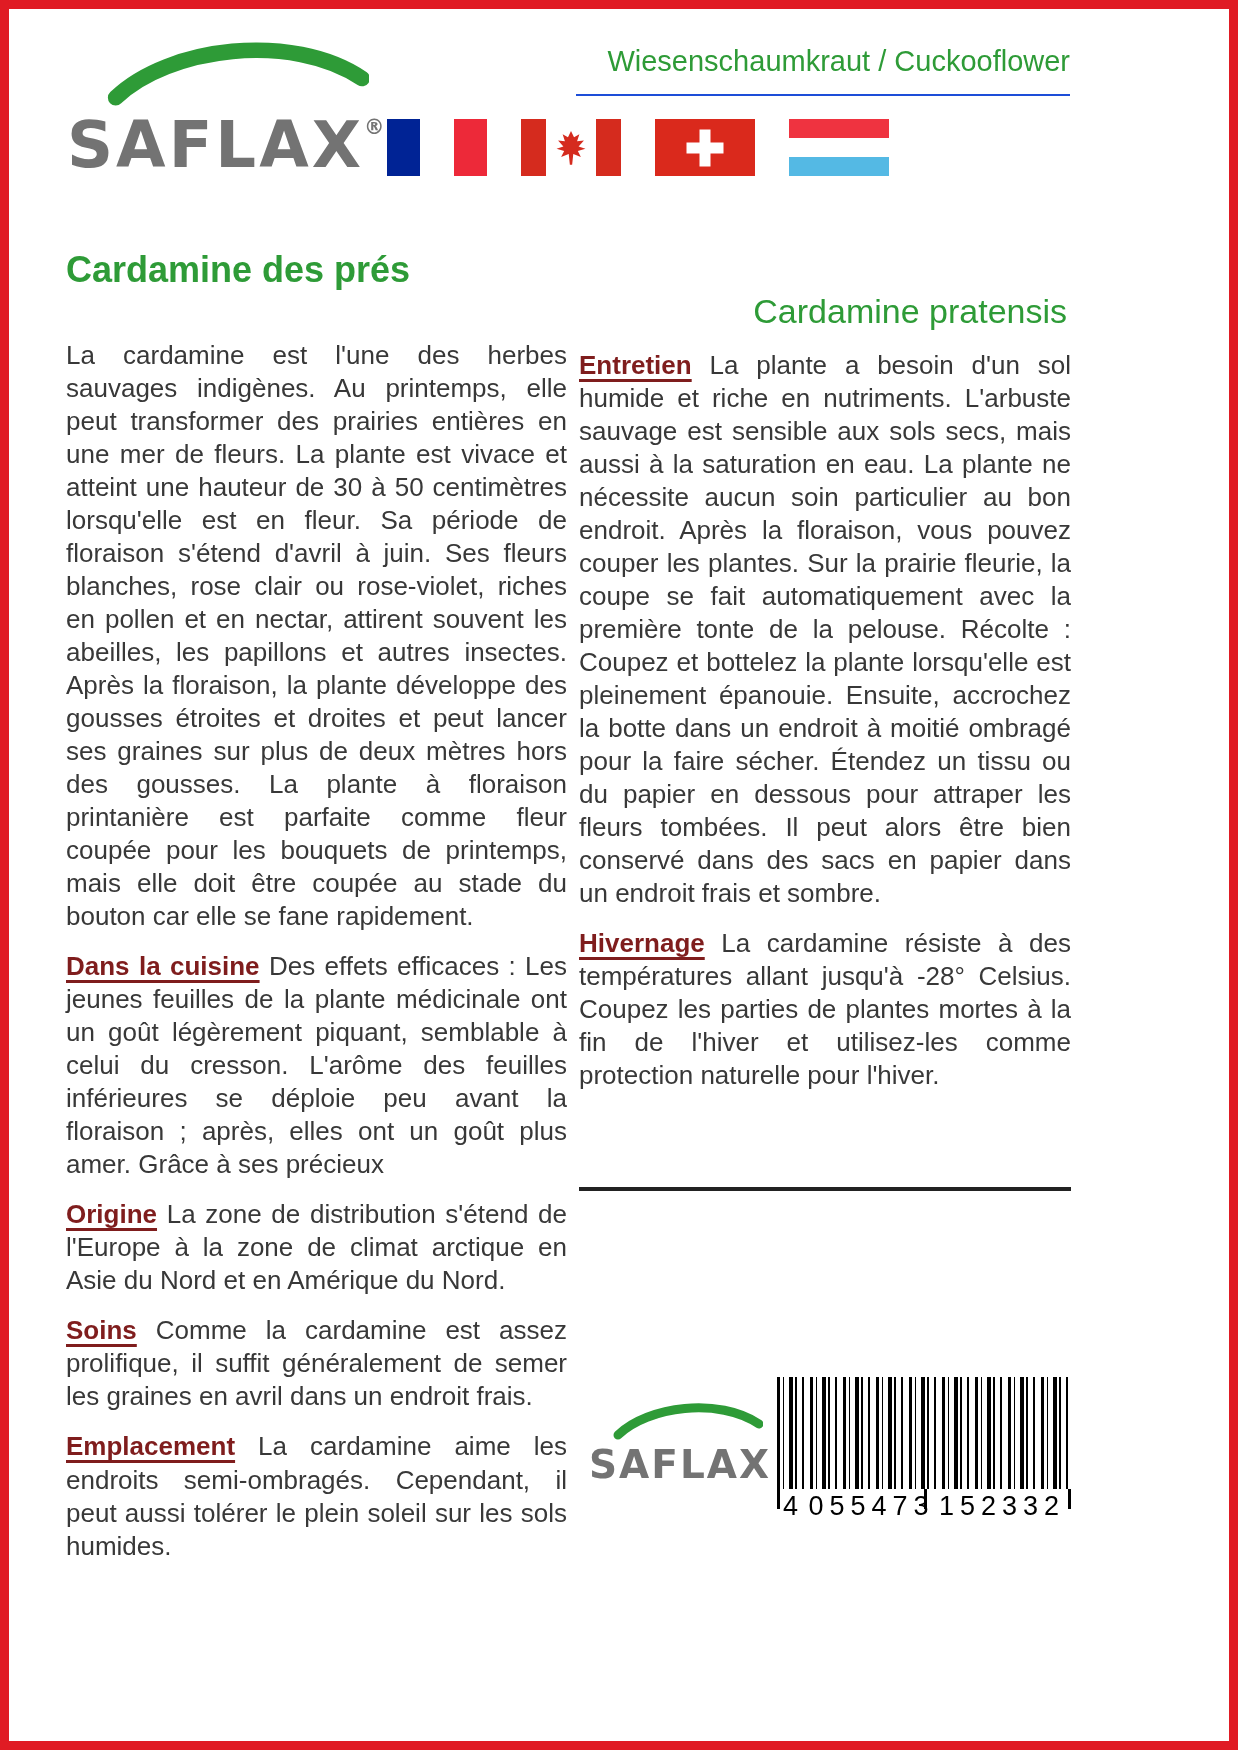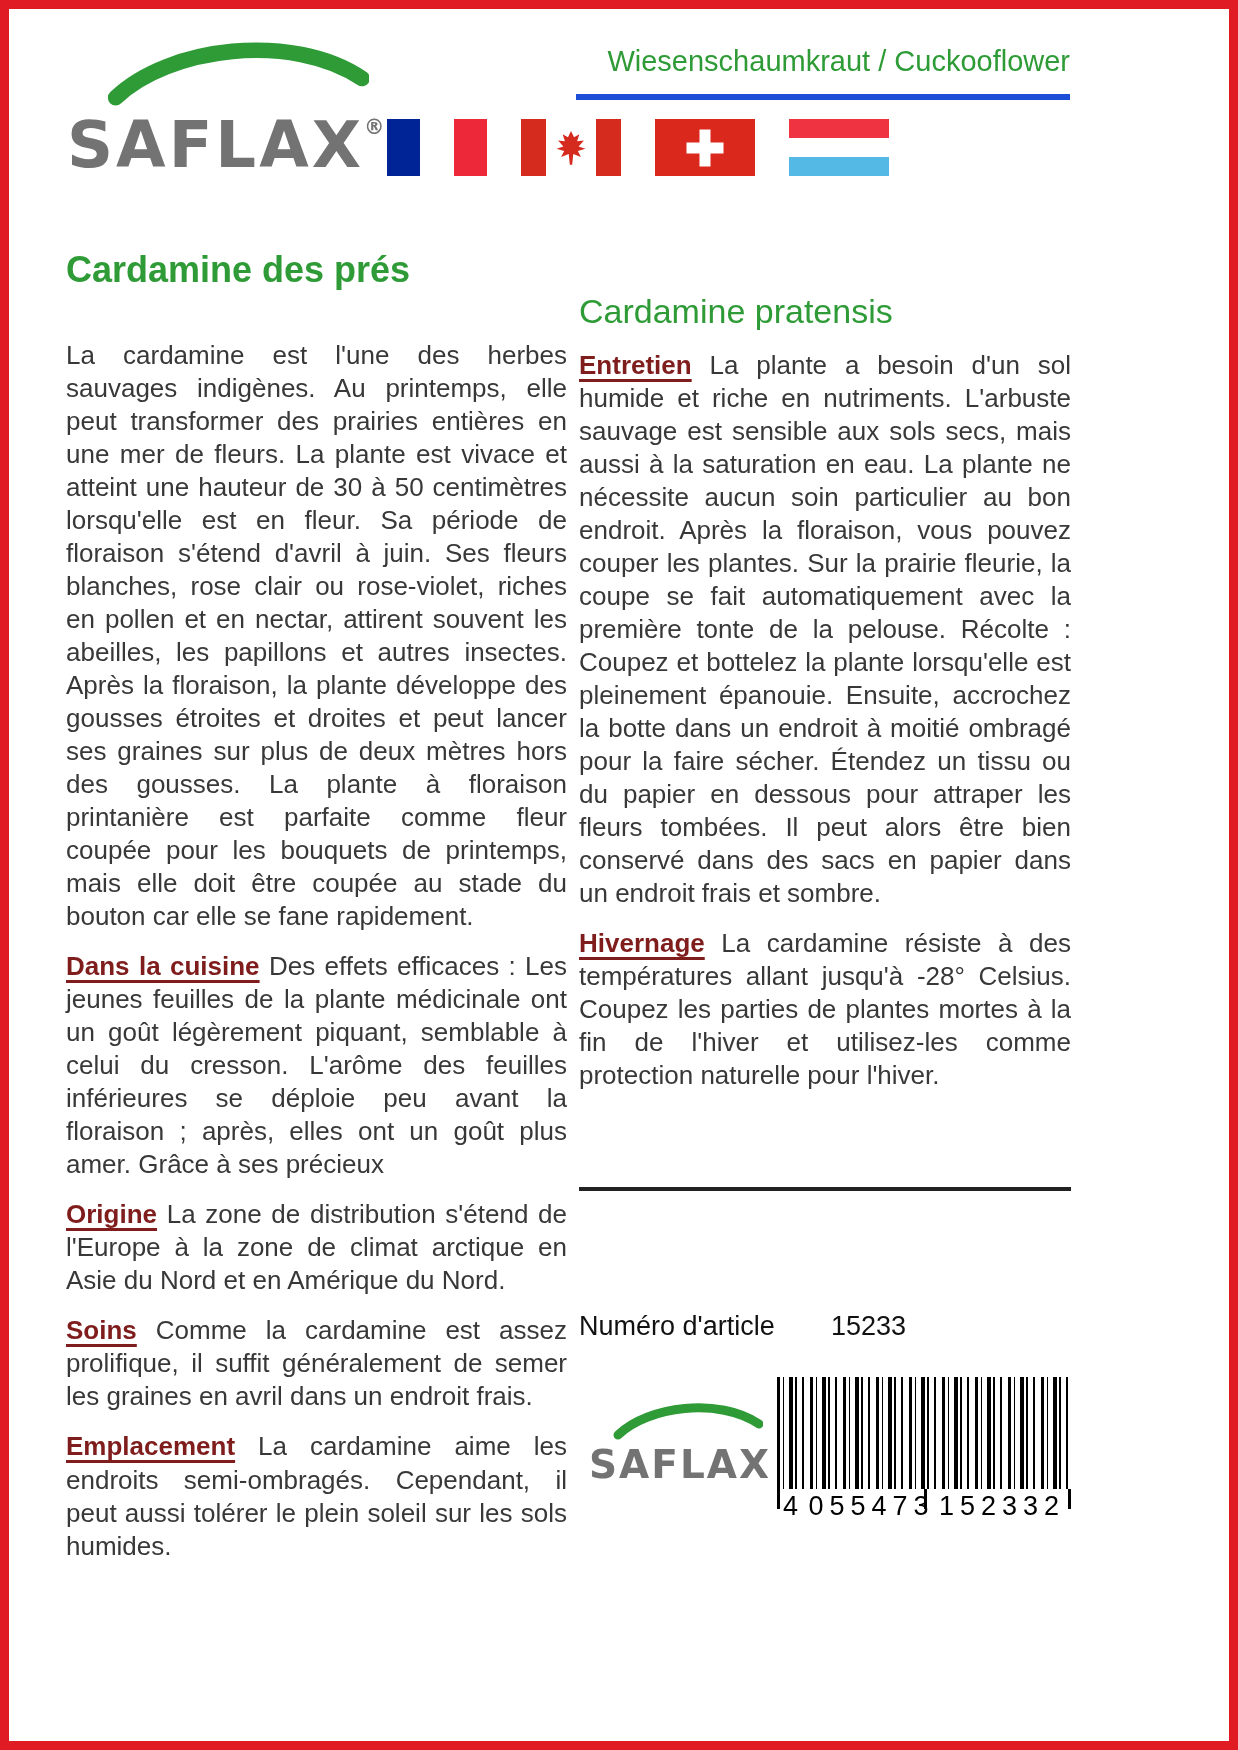--- a/index.html
+++ b/index.html
@@ -16,21 +16,21 @@
 
   
   .header-block {
     position: absolute;
     left: 567px; top: 36px;
     width: 494px;
     text-align: right;
     color: #2e9b37;
     font-size: 29px;
     padding-bottom: 16px;
-    border-bottom: 6px solid #1d4ed8;
+    border-bottom: 2px solid #1d4ed8;
   }
 
   
   .logo { position: absolute; }
   .arc-svg { display: block; }
   .logo-text {
     font-family: "DejaVu Sans", sans-serif;
     font-weight: bold;
     color: #737373;
     line-height: 1;
@@ -66,21 +66,21 @@
   .flag-lux .s3 { background: #54b9e4; }
 
   
   .left-title {
     position: absolute; left: 57px; top: 240px;
     font-size: 36px; font-weight: bold; color: #2e9b37; text-align: right;
   }
   .left-col { position: absolute; left: 57px; top: 330px; width: 501px; }
   .right-col { position: absolute; left: 570px; top: 283px; width: 492px; }
   .right-title {
-    text-align: left; color: #2e9b37;
+    text-align: right; color: #2e9b37;
     font-size: 34px; margin-bottom: 18px; padding-right: 4px;
   }
   .body-text p, .para {
     font-size: 26px; line-height: 1.27; color: #383838; text-align: justify;
   }
   .para { margin-bottom: 17px; }
   .sec-head {
     color: #7f1d1d; font-weight: bold;
     text-decoration: underline;
     text-decoration-thickness: 3px;
@@ -167,24 +167,20 @@
 
   <div class="right-col body-text">
     <div class="right-title">Cardamine pratensis</div>
     <p class="para"><span class="sec-head">Entretien</span> <span>La plante a besoin d'un sol humide et riche en nutriments. L'arbuste sauvage est sensible aux sols secs, mais aussi à la saturation en eau. La plante ne nécessite aucun soin particulier au bon endroit. Après la floraison, vous pouvez couper les plantes. Sur la prairie fleurie, la coupe se fait automatiquement avec la première tonte de la pelouse. Récolte : Coupez et bottelez la plante lorsqu'elle est pleinement épanouie. Ensuite, accrochez la botte dans un endroit à moitié ombragé pour la faire sécher. Étendez un tissu ou du papier en dessous pour attraper les fleurs tombées. Il peut alors être bien conservé dans des sacs en papier dans un endroit frais et sombre.</span></p>
     <p class="para"><span class="sec-head">Hivernage</span> <span>La cardamine résiste à des températures allant jusqu'à -28° Celsius. Coupez les parties de plantes mortes à la fin de l'hiver et utilisez-les comme protection naturelle pour l'hiver.</span></p>
   </div>
 
   <div class="divider"></div>
 
   <div class="details">
-    <div class="detail-row">
-      <span class="detail-label">Numéro d'article</span>
-      <span class="detail-value">15233</span>
-    </div>
   </div>
 
   <div class="logo logo-small">
     <svg class="arc-svg" viewBox="0 0 300 80">
       <path d="M10 66 C70 8 212 -10 292 44" fill="none" stroke="#2e9b37" stroke-width="18" stroke-linecap="round"></path>
     </svg>
     <div class="logo-text">SAFLAX</div>
   </div>
 
   <div class="barcode">

